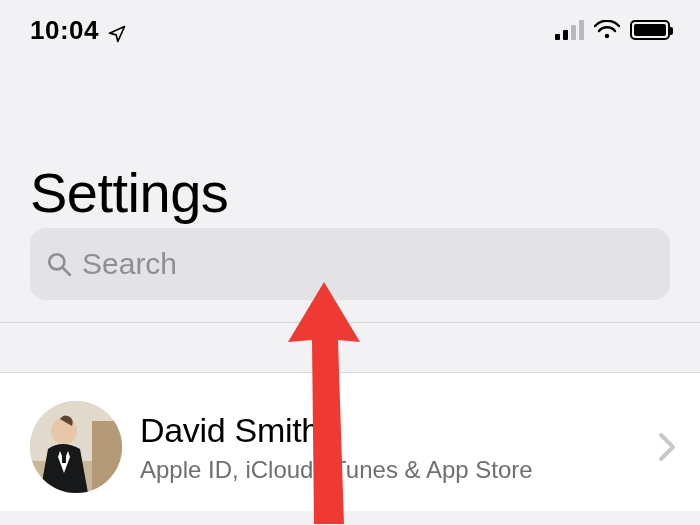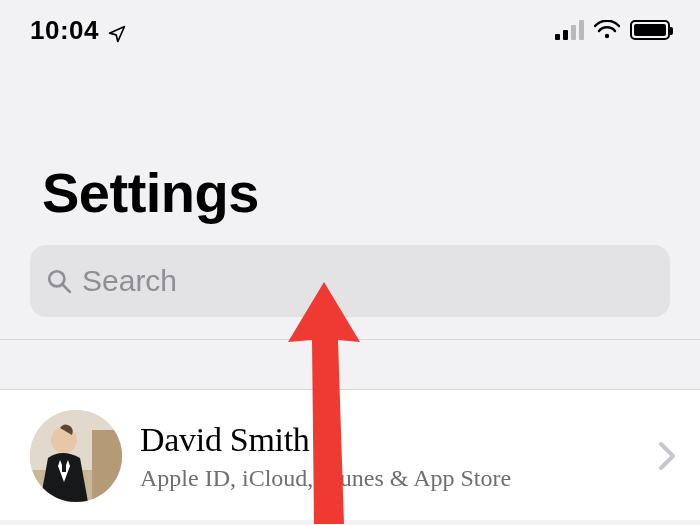--- a/index.html
+++ b/index.html
@@ -49,24 +49,23 @@
   }
   .battery::after {
     content: ""; position: absolute; right: -5px; top: 5px;
     width: 3px; height: 8px; background: #000; border-radius: 0 2px 2px 0;
   }
   .battery-fill { background: #000; height: 100%; width: 100%; border-radius: 2px; }
 
   
   .page-title {
     font-size: 56px;
-    font-weight: 700;
+    font-weight: 400;
     letter-spacing: -0.5px;
-    padding: 108px 30px 20px 30px;
-    margin-left: 12px;
+    padding: 108px 30px 3px 30px;
   }
 
   
   .search-wrap { padding: 0 30px 22px 30px; }
   .search-field {
     background: #e3e3e6;
     border-radius: 16px;
     display: flex;
     align-items: center;
     gap: 10px;
@@ -88,23 +87,22 @@
     background: #f2f2f4;
   }
 
   
   .account-row {
     background: #fff;
     border-top: 1px solid #d6d6d9;
     display: flex;
     align-items: center;
     gap: 18px;
-    padding: 20px 24px 18px 30px;
+    padding: 28px 24px 18px 30px;
     min-height: 120px;
-    font-family: Liberation Serif, serif;
   }
   .avatar {
     width: 92px; height: 92px;
     border-radius: 50%;
     flex: 0 0 auto;
     overflow: hidden;
     background: #d8cdbf;
     position: relative;
   }
   .avatar svg { width: 100%; height: 100%; display: block; }

